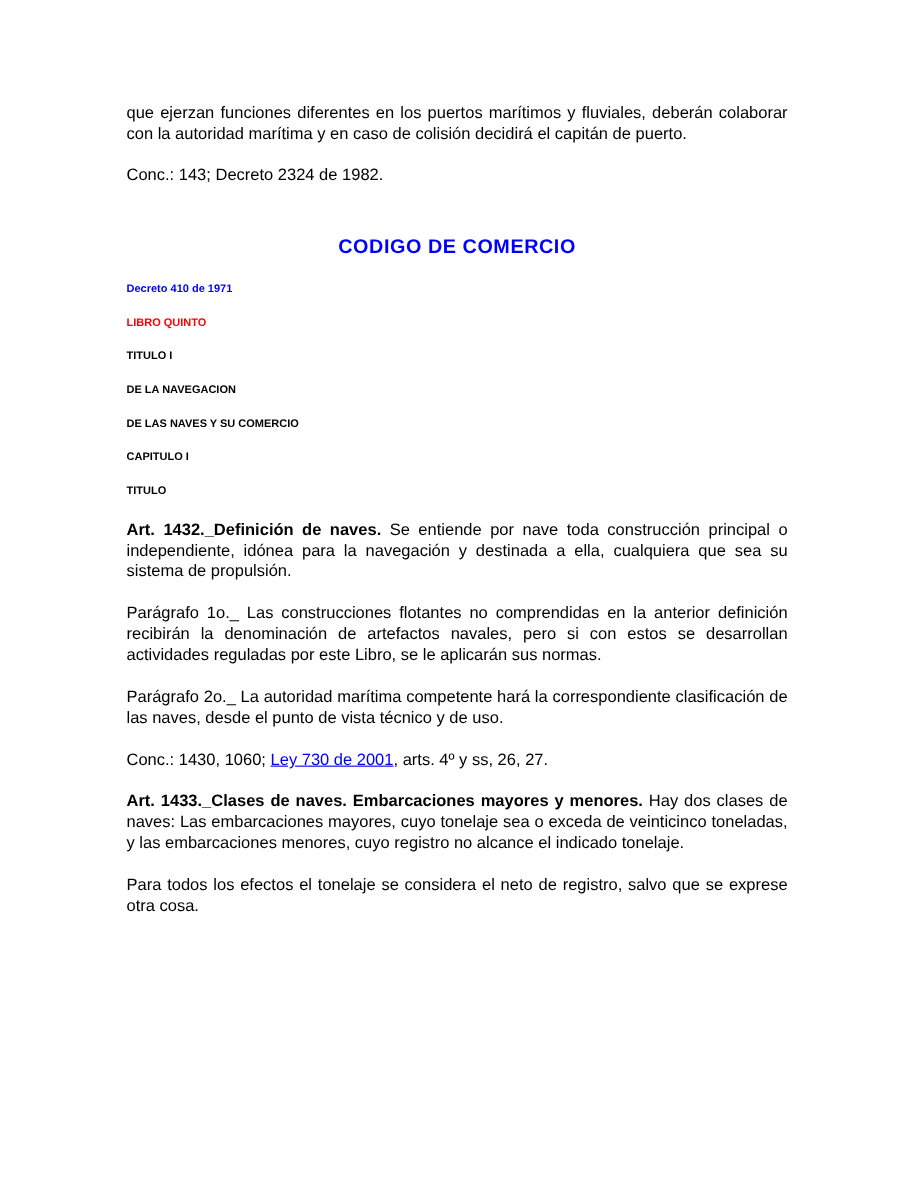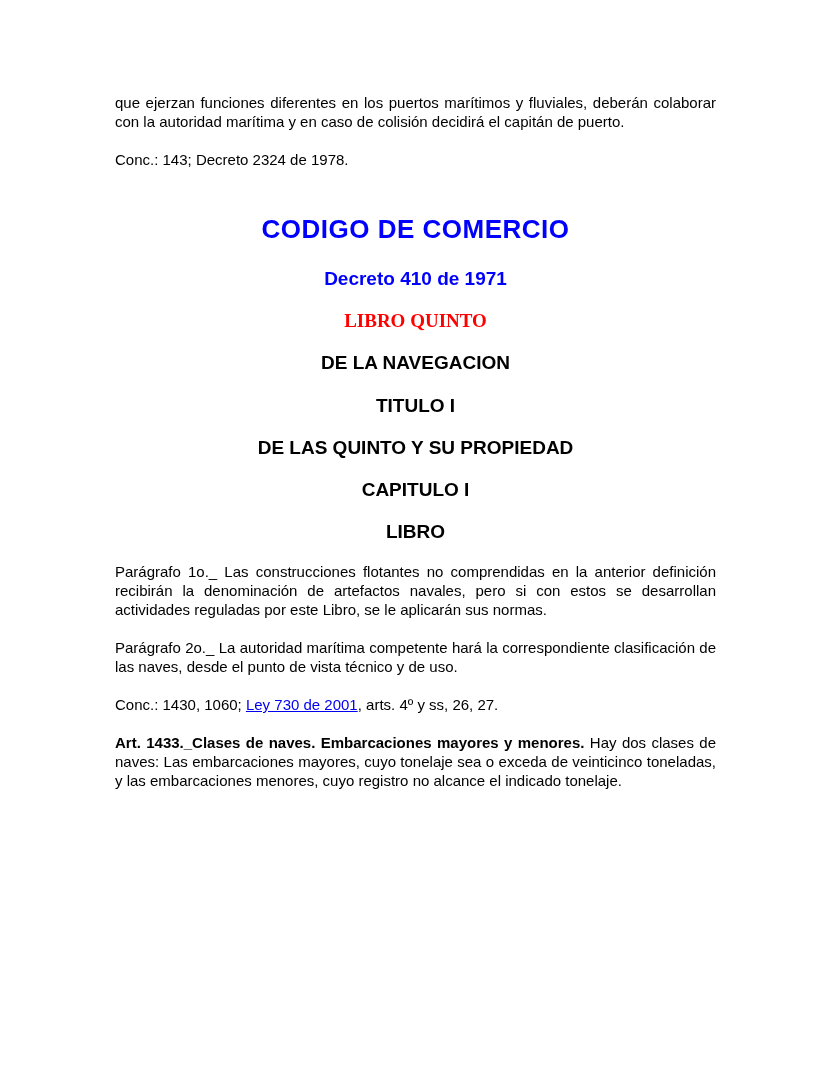--- a/index.html
+++ b/index.html
@@ -20,78 +20,78 @@
     color: var(--text-black, #000000);
   }
   p {
     margin: 0 0 19px 0;
   }
   .justify {
     text-align: justify;
   }
   .main-title {
     color: var(--title-blue, #0000ff);
-    font-size: 26px;
+    font-size: 18px;
     font-weight: bold;
     text-align: center;
     margin: 44px 0 21px 0;
     letter-spacing: 0.5px;
   }
   .center-heading {
-    text-align: center;
     font-weight: bold;
-    font-size: 19px;
+    font-size: 10px;
     margin: 0 0 18px 0;
   }
   .blue {
     color: var(--title-blue, #0000ff);
   }
   .red {
     color: var(--libro-red, #ff0000);
-    font-family: Liberation Serif, serif;
   }
   a.doc-link {
     color: var(--link-blue, #0000ee);
     text-decoration: underline;
     cursor: pointer;
   }
   b {
     font-weight: bold;
   }
 </style>
 </head>
 <body>
 
 <div class="page">
 
   <p class="justify">que ejerzan funciones diferentes en los puertos marítimos y fluviales, deberán colaborar con la autoridad marítima y en caso de colisión decidirá el capitán de puerto.</p>
 
 
 
-  <p>Conc.: 143; Decreto 2324 de 1978.</p>
+  <p>Conc.: 143; Decreto 2324 de 1982.</p>
 
   <h1 class="main-title">CODIGO DE COMERCIO</h1>
 
   <p class="center-heading blue">Decreto 410 de 1971</p>
 
   <p class="center-heading red">LIBRO QUINTO</p>
 
+  <p class="center-heading">TITULO I</p>
+
   <p class="center-heading">DE LA NAVEGACION</p>
 
-  <p class="center-heading">TITULO I</p>
-
-  <p class="center-heading">DE LAS QUINTO Y SU PROPIEDAD</p>
+  <p class="center-heading">DE LAS NAVES Y SU COMERCIO</p>
 
   <p class="center-heading">CAPITULO I</p>
 
-  <p class="center-heading">LIBRO</p>
+  <p class="center-heading">TITULO</p>
 
+  <p class="justify"><b>Art. 1432._Definición de naves.</b><span> Se entiende por nave toda construcción principal o independiente, idónea para la navegación y destinada a ella, cualquiera que sea su sistema de propulsión.</span></p>
 
   <p class="justify">Parágrafo 1o._ Las construcciones flotantes no comprendidas en la anterior definición recibirán la denominación de artefactos navales, pero si con estos se desarrollan actividades reguladas por este Libro, se le aplicarán sus normas.</p>
 
   <p class="justify">Parágrafo 2o._ La autoridad marítima competente hará la correspondiente clasificación de las naves, desde el punto de vista técnico y de uso.</p>
 
   <p><span>Conc.: 1430, 1060; </span><a class="doc-link">Ley 730 de 2001</a><span>, arts. 4º y ss, 26, 27.</span></p>
 
   <p class="justify"><b>Art. 1433._Clases de naves. Embarcaciones mayores y menores.</b><span> Hay dos clases de naves: Las embarcaciones mayores, cuyo tonelaje sea o exceda de veinticinco toneladas, y las embarcaciones menores, cuyo registro no alcance el indicado tonelaje.</span></p>
 
+  <p class="justify">Para todos los efectos el tonelaje se considera el neto de registro, salvo que se exprese otra cosa.</p>
 
 </div>
 
 </body></html>

